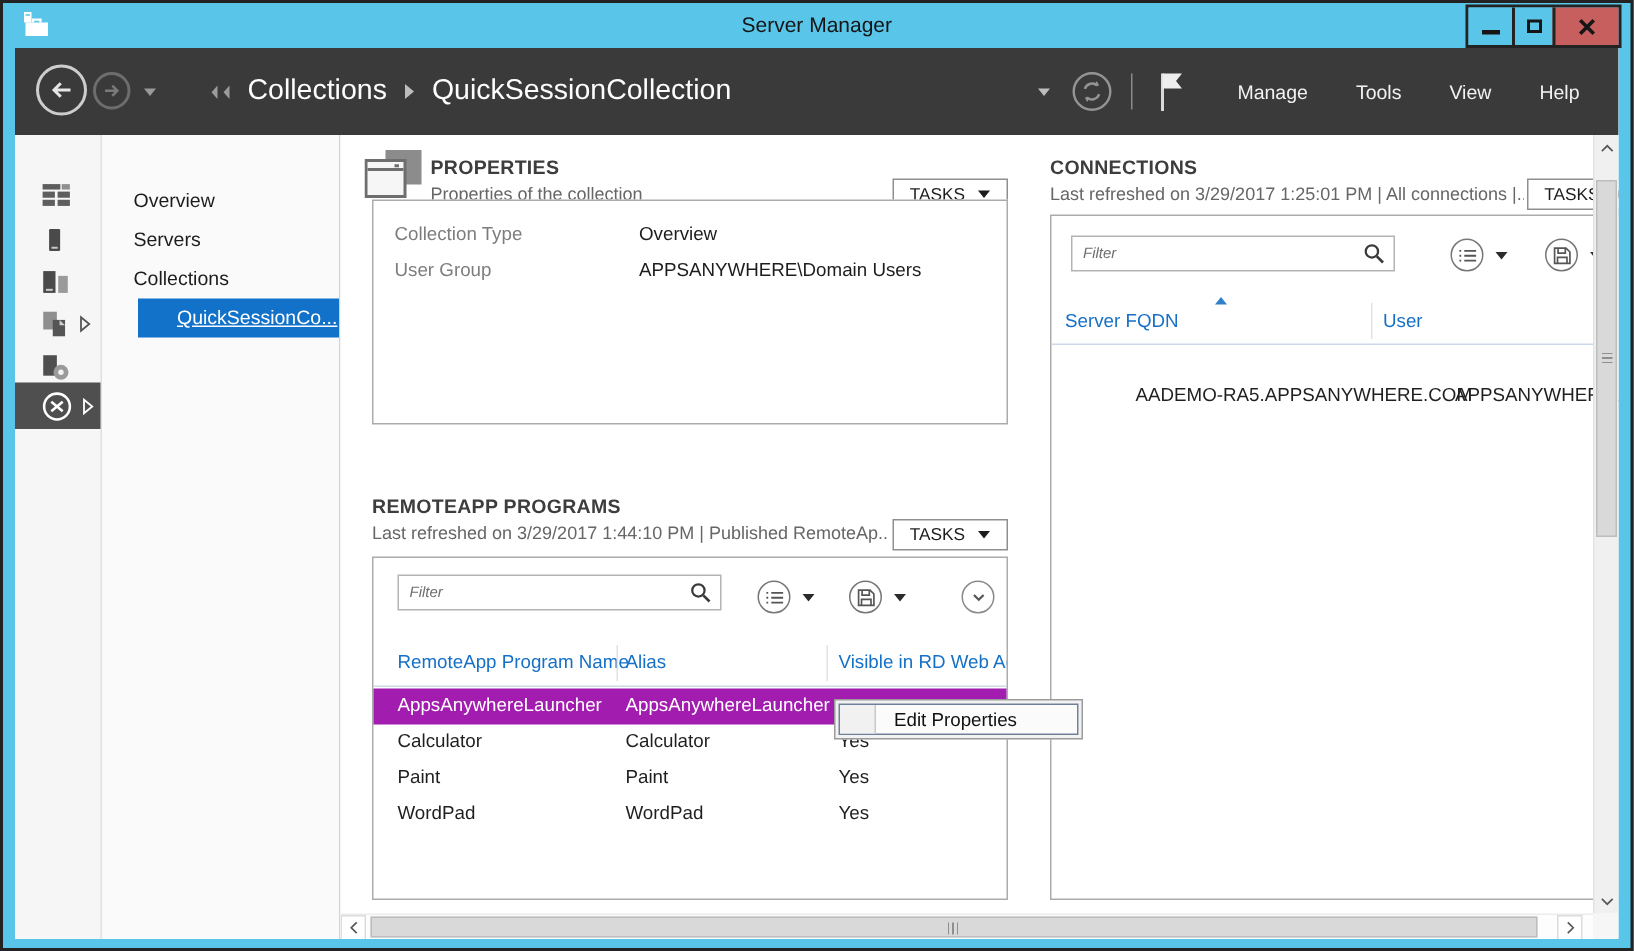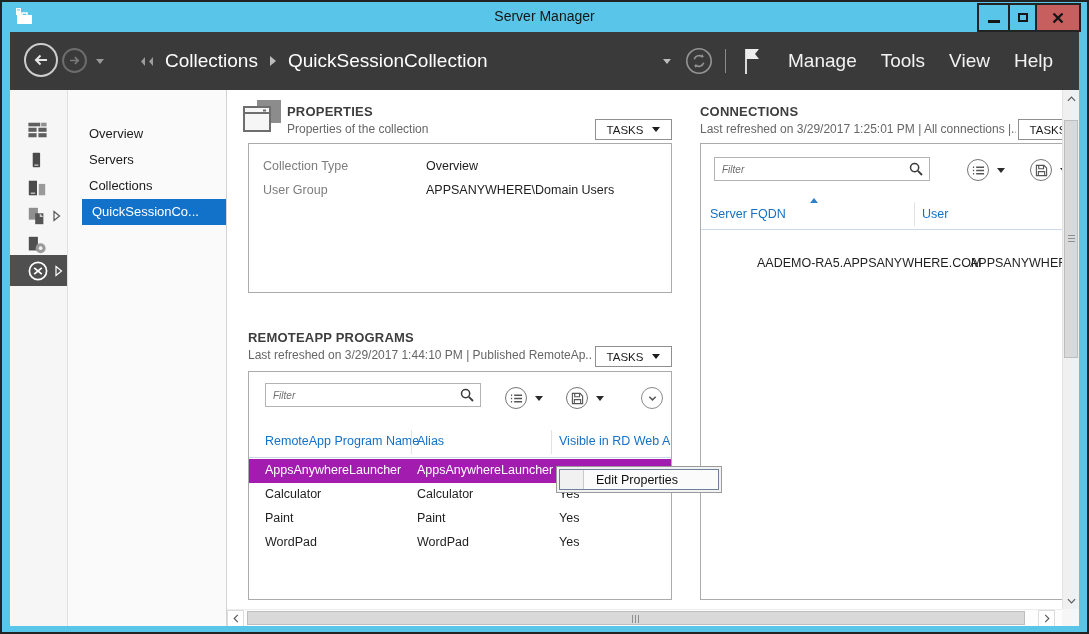--- a/index.html
+++ b/index.html
@@ -24,34 +24,34 @@
   .navbar { position:relative; height:58px; background:#3a3a3a; flex:none; }
   .nav-back { position:absolute; left:14px; top:11px; width:34px; height:34px; border:2px solid #cdcdcd; border-radius:50%; display:flex; align-items:center; justify-content:center; cursor:pointer; }
   .nav-fwd { position:absolute; left:52px; top:16px; width:25px; height:25px; border:2px solid #6d6d6d; border-radius:50%; display:flex; align-items:center; justify-content:center; cursor:pointer; }
   .hist-caret { position:absolute; left:86px; top:27px; width:0; height:0; border-left:4px solid transparent; border-right:4px solid transparent; border-top:5px solid #9a9a9a; }
   .breadcrumb { position:absolute; left:128px; top:0; height:100%; display:flex; align-items:center; color:#fdfdfd; font-size:19px; }
   .bc-sep { width:0; height:0; border-top:5px solid transparent; border-bottom:5px solid transparent; border-left:6px solid #bdbdbd; margin:0 12px; }
   .bc-chevrons { margin-right:10px; display:flex; align-items:center; }
   .nav-right { position:absolute; right:26px; top:0; height:100%; display:flex; align-items:center; }
   .nav-right .caret { width:0; height:0; border-left:4px solid transparent; border-right:4px solid transparent; border-top:5px solid #bdbdbd; }
   .nav-divider { width:1px; height:24px; background:#8a8a8a; margin:0 12px; }
-  .menu-item { color:#f2f2f2; font-size:19px; margin-left:24px; cursor:pointer; }
+  .menu-item { color:#f2f2f2; font-size:13px; margin-left:32px; cursor:pointer; }
   .nav-refresh { margin-left:14px; cursor:pointer; display:flex; }
   .nav-flag { margin-left:2px; cursor:pointer; display:flex; }
 
   
   .content { flex:1; display:flex; min-height:0; position:relative; }
   .icon-rail { width:58px; background:#f6f6f6; border-right:1px solid #e0e0e0; position:relative; flex:none; }
   .rail-row { position:absolute; left:0; width:100%; height:28px; display:flex; align-items:center; cursor:pointer; }
   .rail-row .ric { margin-left:17px; display:flex; }
   .rail-row .rexp { margin-left:6px; display:flex; }
   .rail-row.selected { background:#4f4f4f; height:31px; }
   .nav-panel { width:159px; background:#fafafa; border-right:1px solid #d4d4d4; padding-top:31px; flex:none; }
   .nav-item { height:26px; line-height:26px; padding-left:21px; font-size:13px; color:#1c1c1c; cursor:pointer; white-space:nowrap; }
-  .nav-item.selected { background:#1271c8; color:#ffffff; margin-left:14px; padding-left:10px; }
+  .nav-item.selected { background:#1271c8; color:#ffffff; margin-left:24px; padding-left:26px;text-decoration:underline; }
   .main { flex:1; position:relative; background:#ffffff; overflow:hidden; }
 
   
   .tile-title { position:absolute; font-size:13px; font-weight:bold; color:#3d3d3d; letter-spacing:.2px; white-space:nowrap; }
   .tile-sub { position:absolute; font-size:12px; color:#666666; white-space:nowrap; overflow:hidden; }
   .tasks-btn { position:absolute; width:77px; height:21px; background:#ffffff; border:1px solid #8f8f8f; display:flex; align-items:center; justify-content:center; font-size:11.5px; color:#1c1c1c; cursor:pointer; }
   .tasks-btn .caret { width:0; height:0; border-left:4px solid transparent; border-right:4px solid transparent; border-top:5px solid #1c1c1c; margin-left:9px; }
   .box { position:absolute; background:#ffffff; border:1px solid #ababab; }
 
   .prop-rows { padding:10px 14px; }
@@ -261,21 +261,21 @@
             <path d="M2 13h24" stroke="#6e6e6e" stroke-width="2"></path>
             <rect x="20" y="9.5" width="3" height="2" fill="#6e6e6e"></rect>
           </svg>
         </div>
         <div class="tile-title" style="left:60px;top:14px;">PROPERTIES</div>
         <div class="tile-sub" style="left:60px;top:32px;">Properties of the collection</div>
         <div class="tasks-btn" style="left:368px;top:29px;">
           <span>TASKS</span>
             <span class="caret"></span>
         </div>
-        <div class="box" style="left:21px;top:53px;width:424px;height:150px;">
+        <div class="box" style="left:21px;top:43px;width:424px;height:150px;">
           <div class="prop-rows">
             <div class="prop-row">
               <span class="prop-label">Collection Type</span>
               <span class="prop-value">Overview</span>
             </div>
             <div class="prop-row">
               <span class="prop-label">User Group</span>
               <span class="prop-value">APPSANYWHERE\Domain Users</span>
             </div>
           </div>

